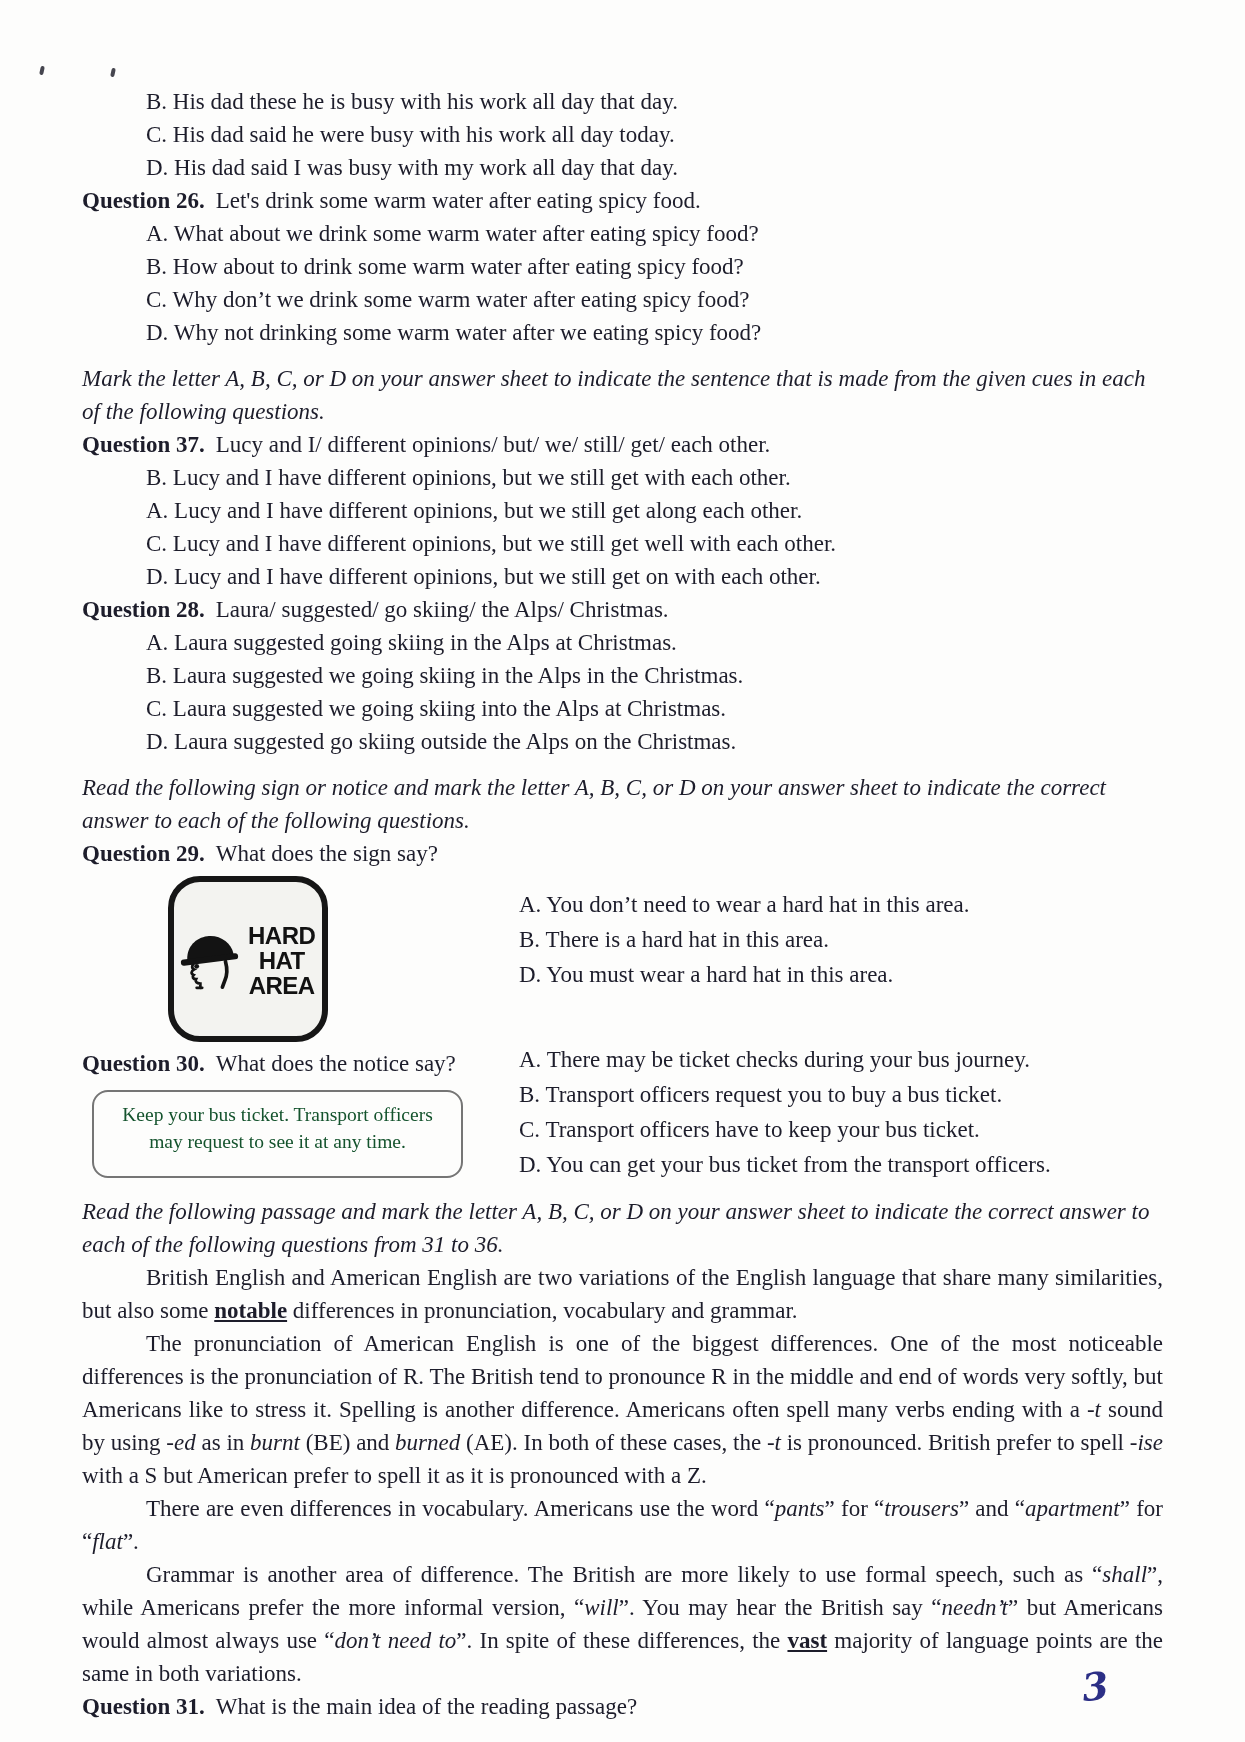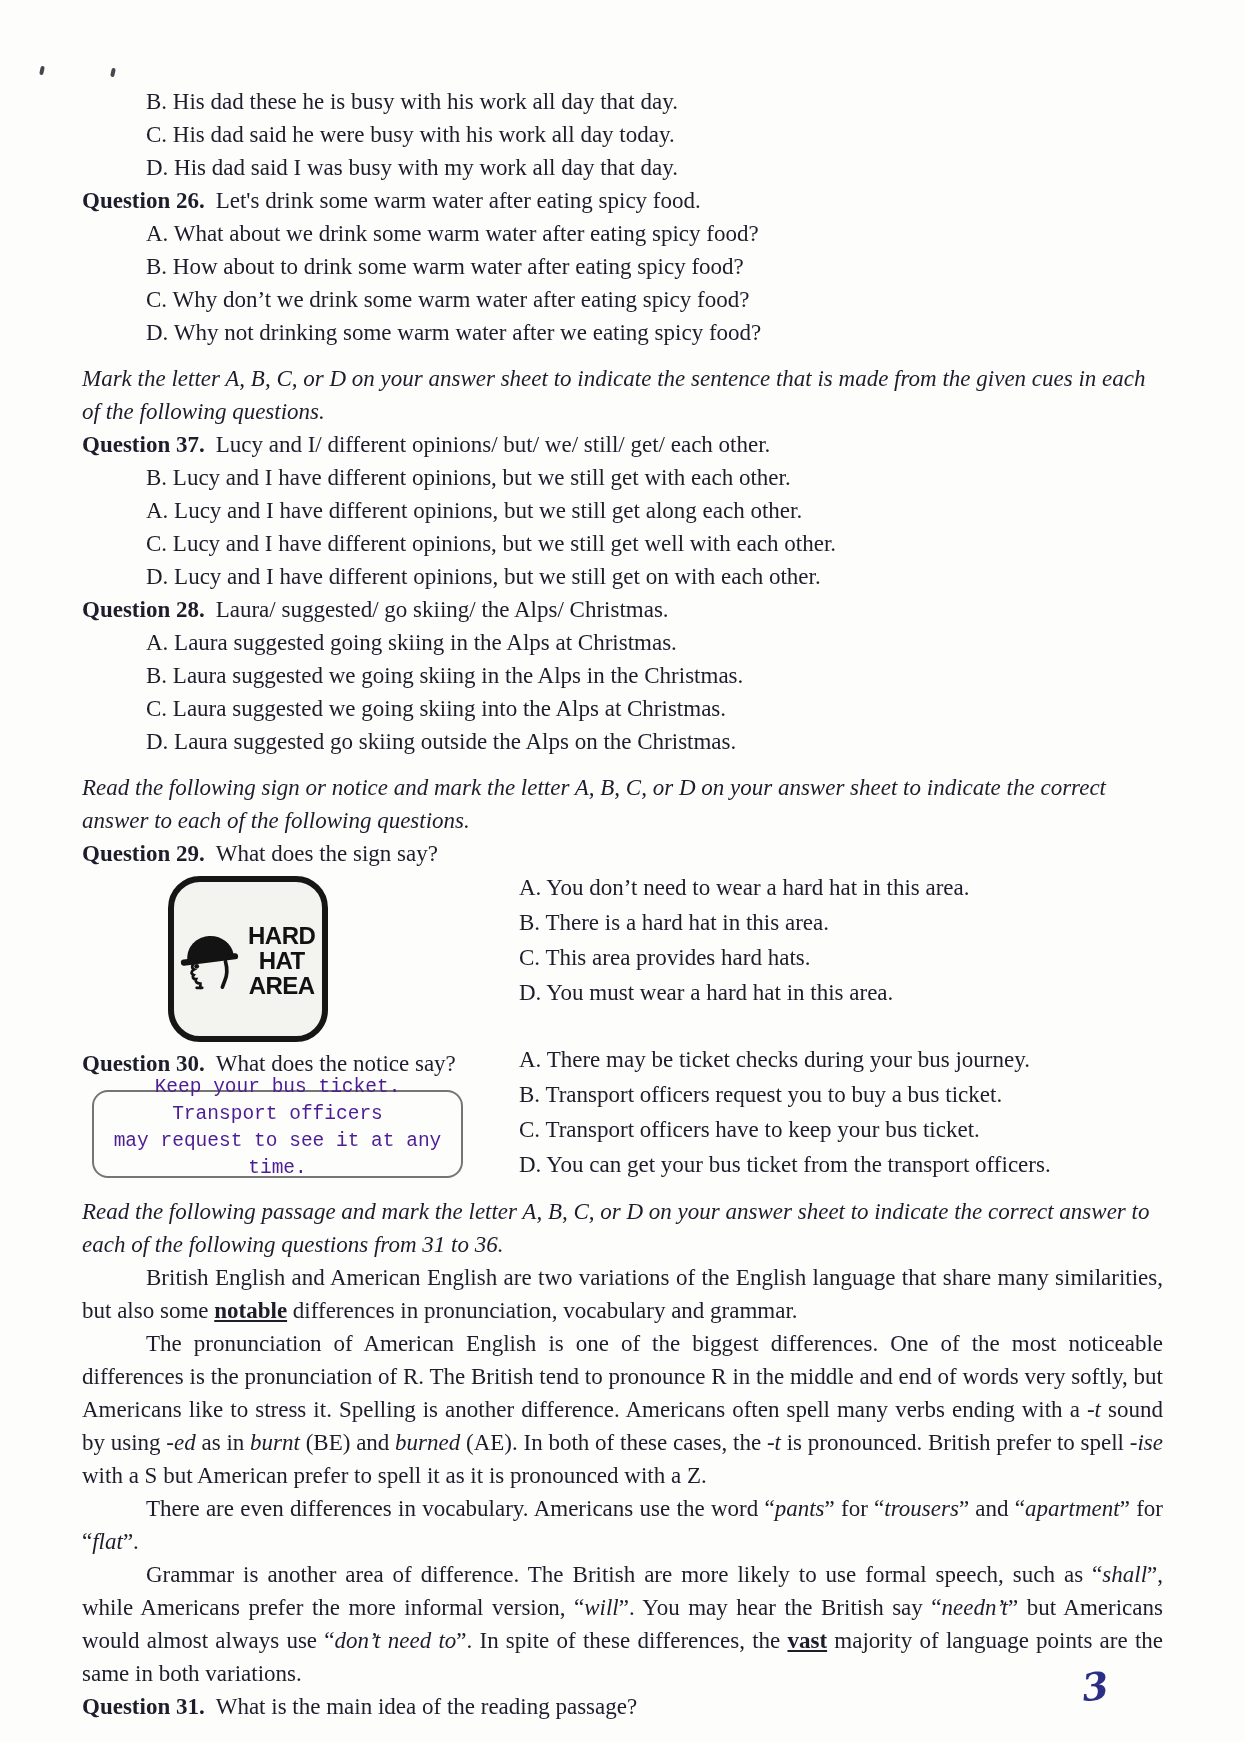--- a/index.html
+++ b/index.html
@@ -50,23 +50,23 @@
   
   .notice {
     width:371px; height:88px;
     box-sizing:border-box;
     border:2px solid #757575;
     border-radius:16px;
     margin:10px 0 0 10px;
     padding:12px 18px 24px 18px;
     display:flex; flex-direction:column;
     justify-content:center; align-items:center;
-    font-family:Liberation Mono, monospace;
+    font-family:Liberation Serif, serif;
     font-size:19.5px; line-height:27px;
-    color:#4c1d95; text-align:center;
+    color:#14532d; text-align:center;
   }
 
   .passage p { text-align:justify; text-indent:64px; margin:0; }
   .seg-i  { font-style:italic; }
   .seg-bu { font-weight:bold; text-decoration:underline; }
 
   .page-number {
     position:absolute; left:1082px; top:1668px;
     font-family:"DejaVu Serif", serif;
     font-style:italic; font-weight:bold;
@@ -147,21 +147,20 @@
         </svg>
         <div class="sign-text">
           <div>HARD HAT</div>
           <div>AREA</div>
         </div>
       </div>
     </div>
     <div class="q-right">
       <div class="opt">A. You don’t need to wear a hard hat in this area.</div>
       <div class="opt">B. There is a hard hat in this area.</div>
-      <div class="opt">C. This area provides hard hats.</div>
       <div class="opt">D. You must wear a hard hat in this area.</div>
     </div>
   </div>
 
   <div class="q-row">
     <div class="q-left">
       <div class="q-head">
         <span class="q-label">Question 30.</span><span class="q-prompt">What does the notice say?</span>
       </div>
       <div class="notice">

